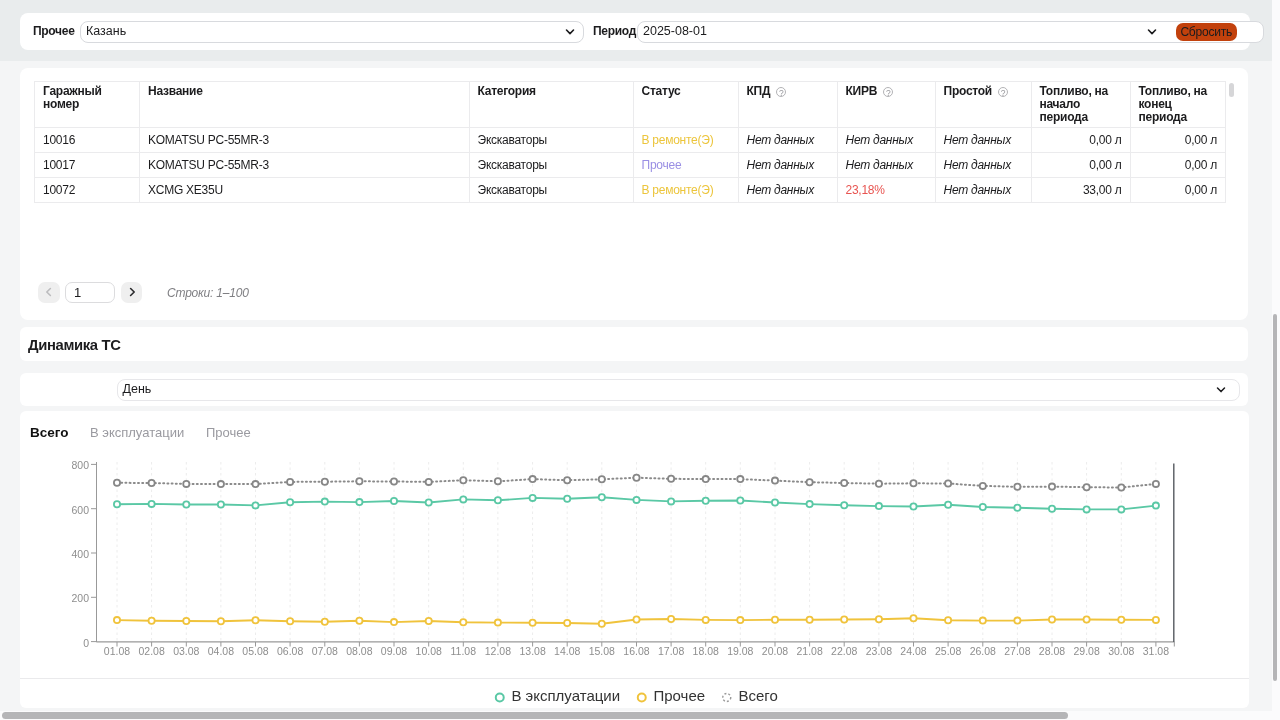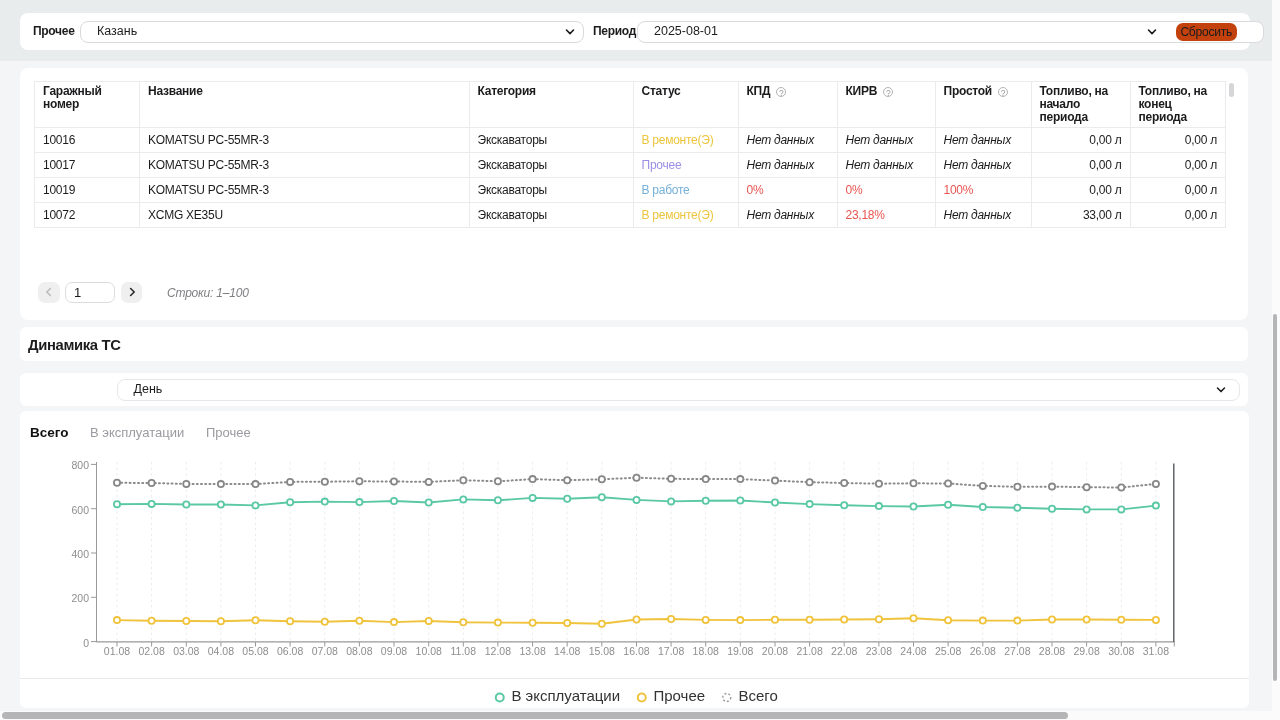--- a/index.html
+++ b/index.html
@@ -2,21 +2,21 @@
 <html lang="ru"><head>
 <meta charset="utf-8">
 <title>Dashboard</title>
 <style>
   * { margin:0; padding:0; box-sizing:border-box; }
   html,body { width:1280px; height:720px; overflow:hidden; }
   body { background:#f4f5f6; font-family:"Liberation Sans", sans-serif; color:#1c1c1e; position:relative; }
   .hdrband { position:absolute; left:0; top:0; width:1280px; height:61px; background:#e9eced; }
   .card { position:absolute; background:#fff; border-radius:8px; }
   .lbl { font-weight:700; font-size:12px; letter-spacing:-0.3px; color:#1c1c1e; }
-  .sel { position:absolute; background:#fff; border:1px solid #d8dade; border-radius:8px; font-size:12.5px; color:#1c1c1e; line-height:19.5px; padding-left:16px; }
+  .sel { position:absolute; background:#fff; border:1px solid #d8dade; border-radius:8px; font-size:12.5px; color:#1c1c1e; line-height:19.5px; padding-left:5px; }
   .chev { position:absolute; width:10px; height:10px; }
   table.grid { border-collapse:collapse; table-layout:fixed; width:1191px; }
   table.grid th, table.grid td { border:1px solid #ebebed; font-size:12px; letter-spacing:-0.25px; padding:0 8px; overflow:hidden; white-space:nowrap; }
   table.grid th { text-align:left; font-weight:700; vertical-align:top; padding-top:3px; line-height:13.2px; white-space:normal; }
   table.grid td { height:25px; }
   .num { text-align:right; }
   .it { font-style:italic; }
   .st-rem { color:#ecc53c; }
   .st-pro { color:#9a8fe4; }
   .st-rab { color:#74b0d8; }
@@ -78,31 +78,20 @@
         <td class="num">0,00 л</td>
       </tr>
   <tr>
         <td>10017</td>
         <td>KOMATSU PC-55MR-3</td>
         <td>Экскаваторы</td>
         <td class="st-pro">Прочее</td>
         <td class="it">Нет данных</td>
         <td class="it">Нет данных</td>
         <td class="it">Нет данных</td>
-        <td class="num">0,00 л</td>
-        <td class="num">0,00 л</td>
-      </tr>
-  <tr>
-        <td>10019</td>
-        <td>KOMATSU PC-55MR-3</td>
-        <td>Экскаваторы</td>
-        <td class="st-rab">В работе</td>
-        <td class="pct-red">0%</td>
-        <td class="pct-red">0%</td>
-        <td class="pct-red">100%</td>
         <td class="num">0,00 л</td>
         <td class="num">0,00 л</td>
       </tr>
   <tr>
         <td>10072</td>
         <td>XCMG XE35U</td>
         <td>Экскаваторы</td>
         <td class="st-rem">В ремонте(Э)</td>
         <td class="it">Нет данных</td>
         <td class="pct-red">23,18%</td>

